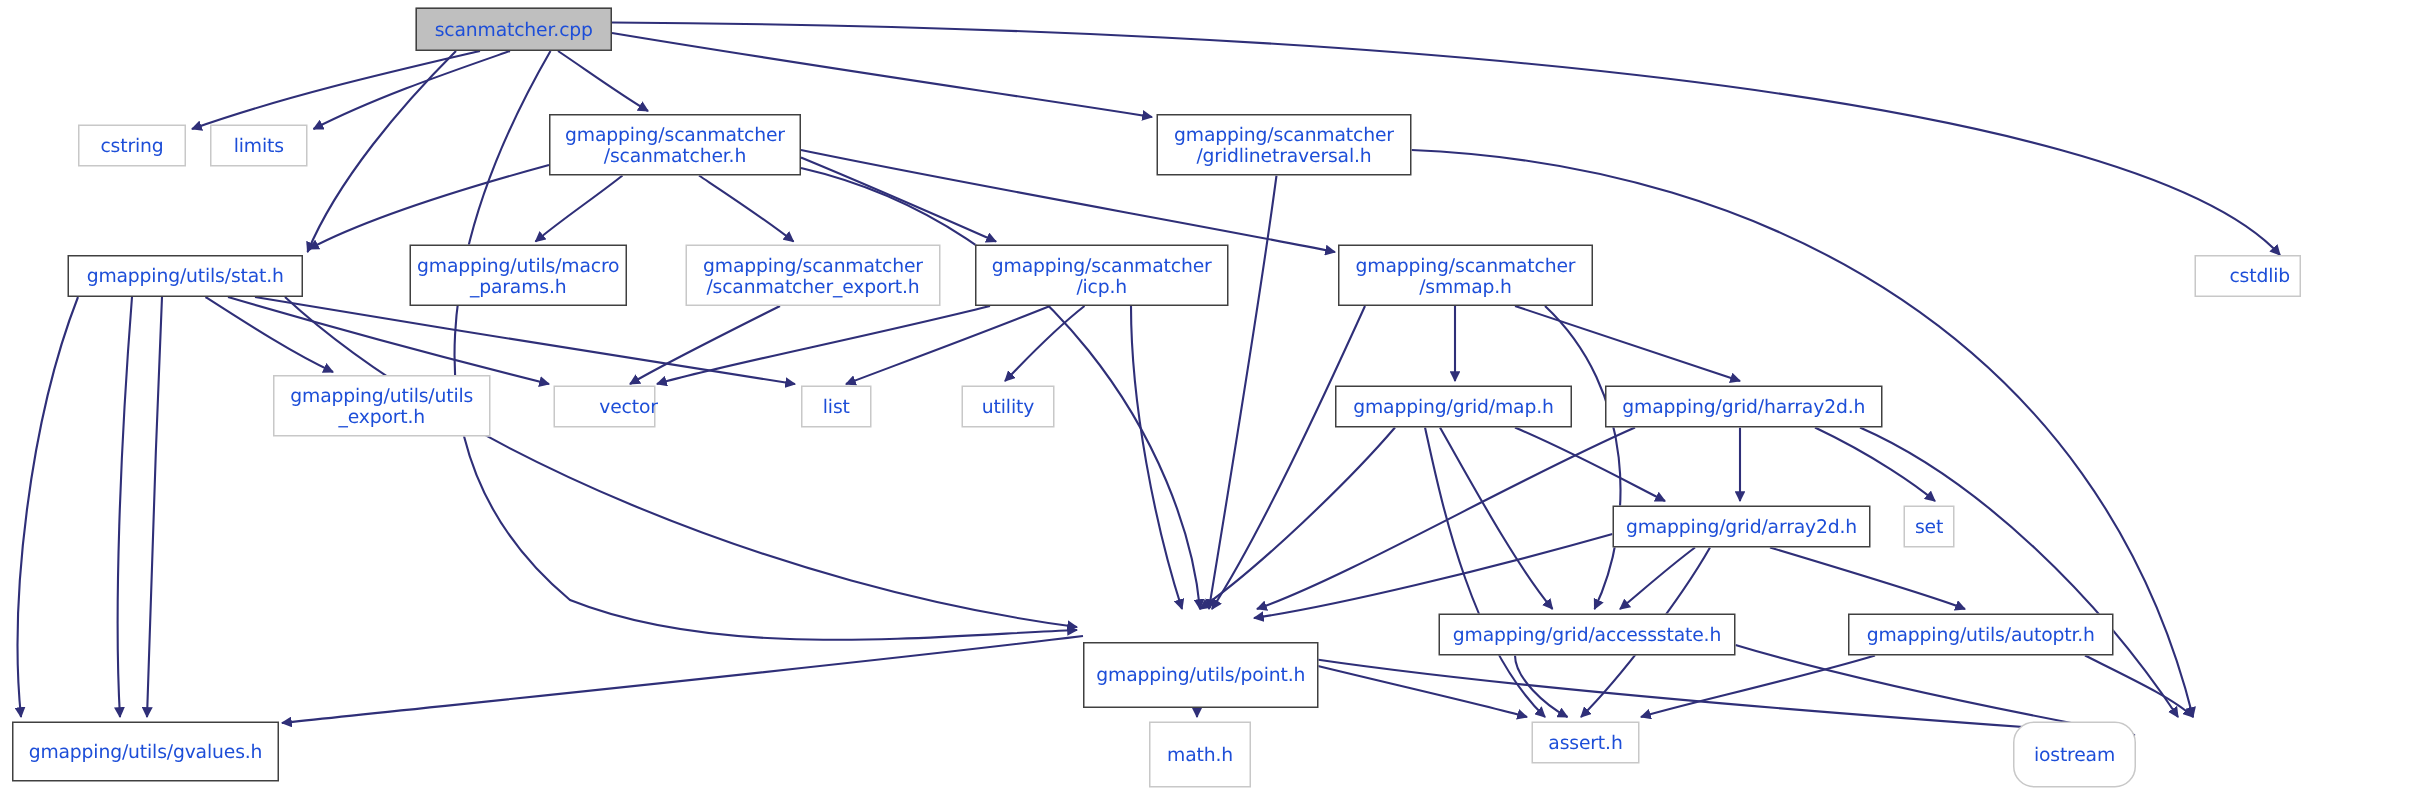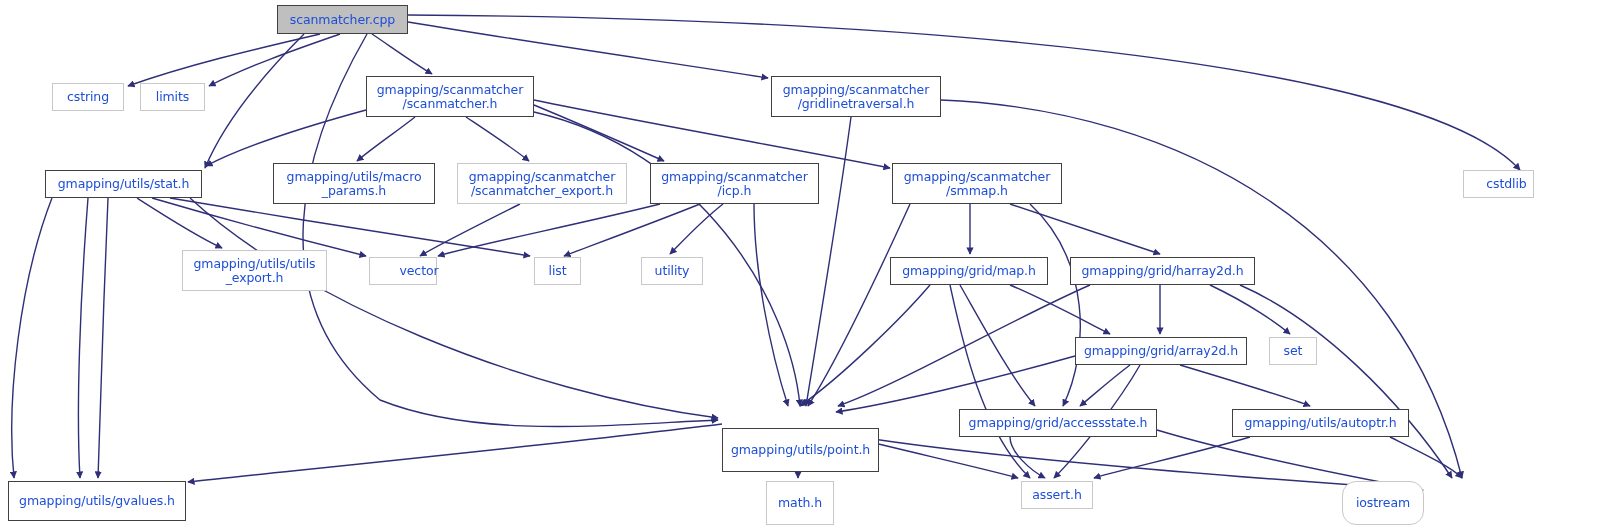--- a/index.html
+++ b/index.html
@@ -82,37 +82,37 @@
   <div id="node-layer">
       <div class="node root" style="left: 277px; top: 5px; width: 131px; height: 29px;"><span>scanmatcher.cpp</span></div>
       <div class="node lib" style="left: 52px; top: 83px; width: 72px; height: 28px;"><span>cstring</span></div>
       <div class="node lib" style="left: 140px; top: 83px; width: 65px; height: 28px;"><span>limits</span></div>
       <div class="node hdr" style="left: 366px; top: 76px; width: 168px; height: 41px;"><span>gmapping/scanmatcher
 /scanmatcher.h</span></div>
       <div class="node hdr" style="left: 771px; top: 76px; width: 170px; height: 41px;"><span>gmapping/scanmatcher
 /gridlinetraversal.h</span></div>
       <div class="node lib" style="left: 1463px; top: 170px; width: 71px; height: 28px; padding-left: 16px;"><span>cstdlib</span></div>
       <div class="node hdr" style="left: 45px; top: 170px; width: 157px; height: 28px;"><span>gmapping/utils/stat.h</span></div>
-      <div class="node hdr" style="left: 273px; top: 163px; width: 162px; height: 41px;"><span>gmapping/utils/macro
+      <div class="node hdr" style="left: 273px; top: 163px; width: 145px; height: 41px;"><span>gmapping/utils/macro
 _params.h</span></div>
       <div class="node lib" style="left: 457px; top: 163px; width: 170px; height: 41px;"><span>gmapping/scanmatcher
 /scanmatcher_export.h</span></div>
       <div class="node hdr" style="left: 650px; top: 163px; width: 169px; height: 41px;"><span>gmapping/scanmatcher
 /icp.h</span></div>
       <div class="node hdr" style="left: 892px; top: 163px; width: 170px; height: 41px;"><span>gmapping/scanmatcher
 /smmap.h</span></div>
       <div class="node lib" style="left: 182px; top: 250px; width: 145px; height: 41px;"><span>gmapping/utils/utils
 _export.h</span></div>
       <div class="node lib" style="left: 369px; top: 257px; width: 68px; height: 28px; padding-left: 32px;"><span>vector</span></div>
       <div class="node lib" style="left: 534px; top: 257px; width: 47px; height: 28px;"><span>list</span></div>
       <div class="node lib" style="left: 641px; top: 257px; width: 62px; height: 28px;"><span>utility</span></div>
       <div class="node hdr" style="left: 890px; top: 257px; width: 158px; height: 28px;"><span>gmapping/grid/map.h</span></div>
       <div class="node hdr" style="left: 1070px; top: 257px; width: 185px; height: 28px;"><span>gmapping/grid/harray2d.h</span></div>
       <div class="node hdr" style="left: 1075px; top: 337px; width: 172px; height: 28px;"><span>gmapping/grid/array2d.h</span></div>
-      <div class="node lib" style="left: 1269px; top: 337px; width: 48px; height: 28px;"><span>set</span></div>
+      <div class="node lib" style="left: 1269px; top: 337px; width: 34px; height: 28px;"><span>set</span></div>
       <div class="node hdr" style="left: 722px; top: 428px; width: 157px; height: 44px;"><span>gmapping/utils/point.h</span></div>
       <div class="node hdr" style="left: 959px; top: 409px; width: 198px; height: 28px;"><span>gmapping/grid/accessstate.h</span></div>
       <div class="node hdr" style="left: 1232px; top: 409px; width: 177px; height: 28px;"><span>gmapping/utils/autoptr.h</span></div>
       <div class="node hdr" style="left: 8px; top: 481px; width: 178px; height: 40px;"><span>gmapping/utils/gvalues.h</span></div>
       <div class="node lib" style="left: 766px; top: 481px; width: 68px; height: 44px;"><span>math.h</span></div>
       <div class="node lib" style="left: 1021px; top: 481px; width: 72px; height: 28px;"><span>assert.h</span></div>
       <div class="node lib" style="left: 1342px; top: 481px; width: 82px; height: 44px; border-radius: 14px;"><span>iostream</span></div>
     </div>
 </div>
 

